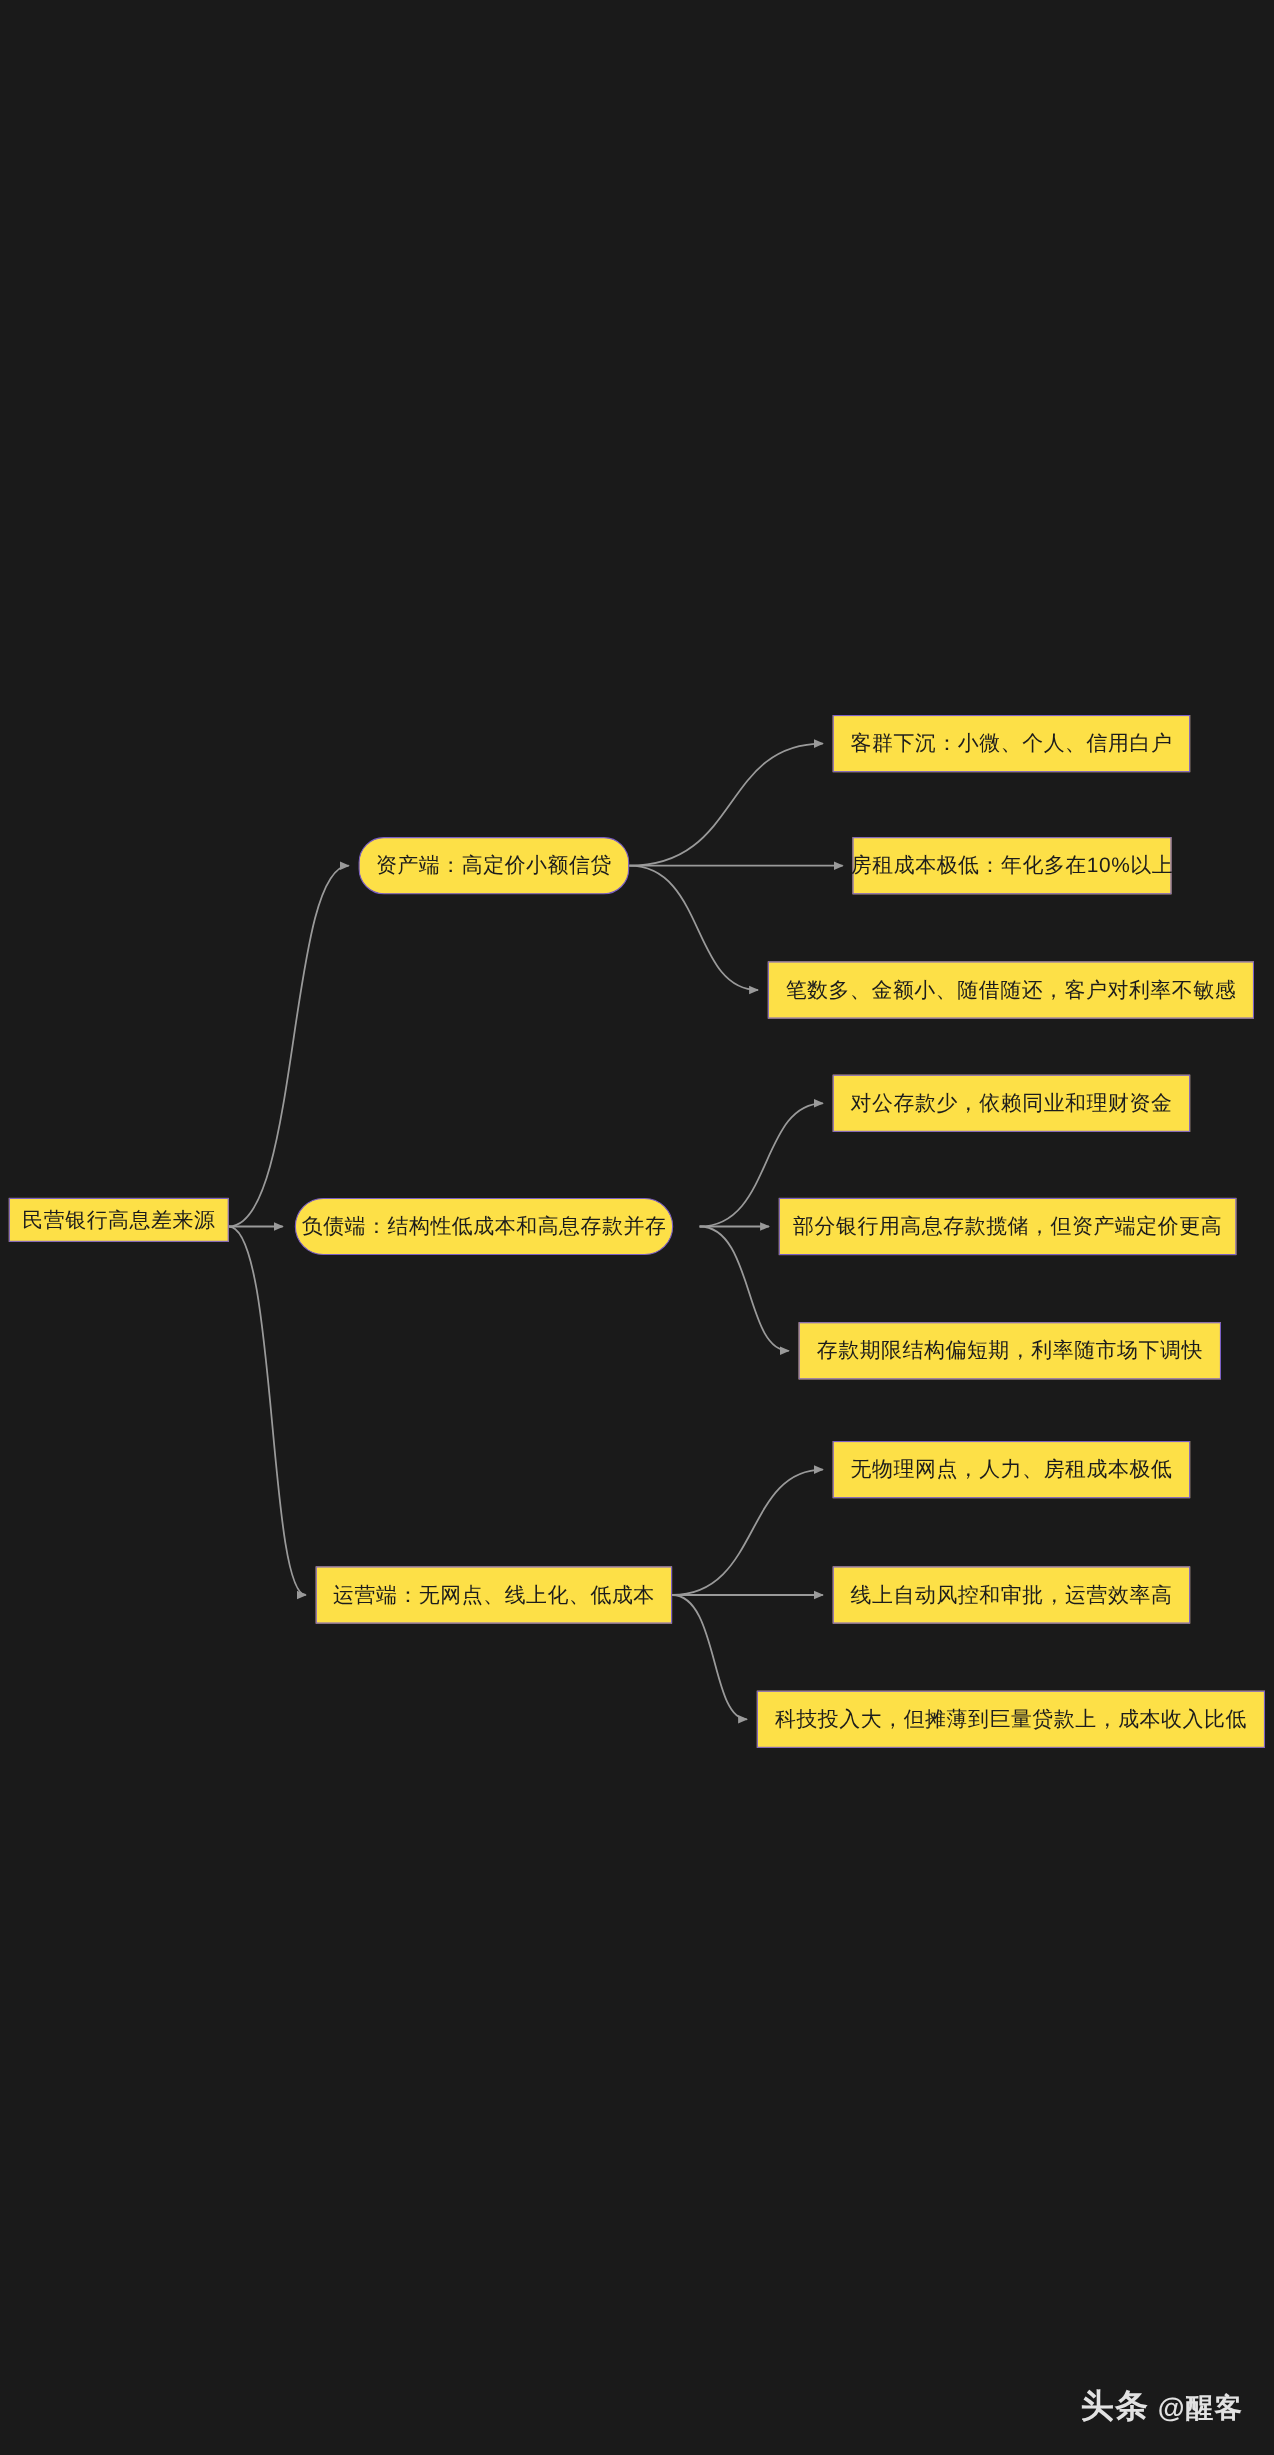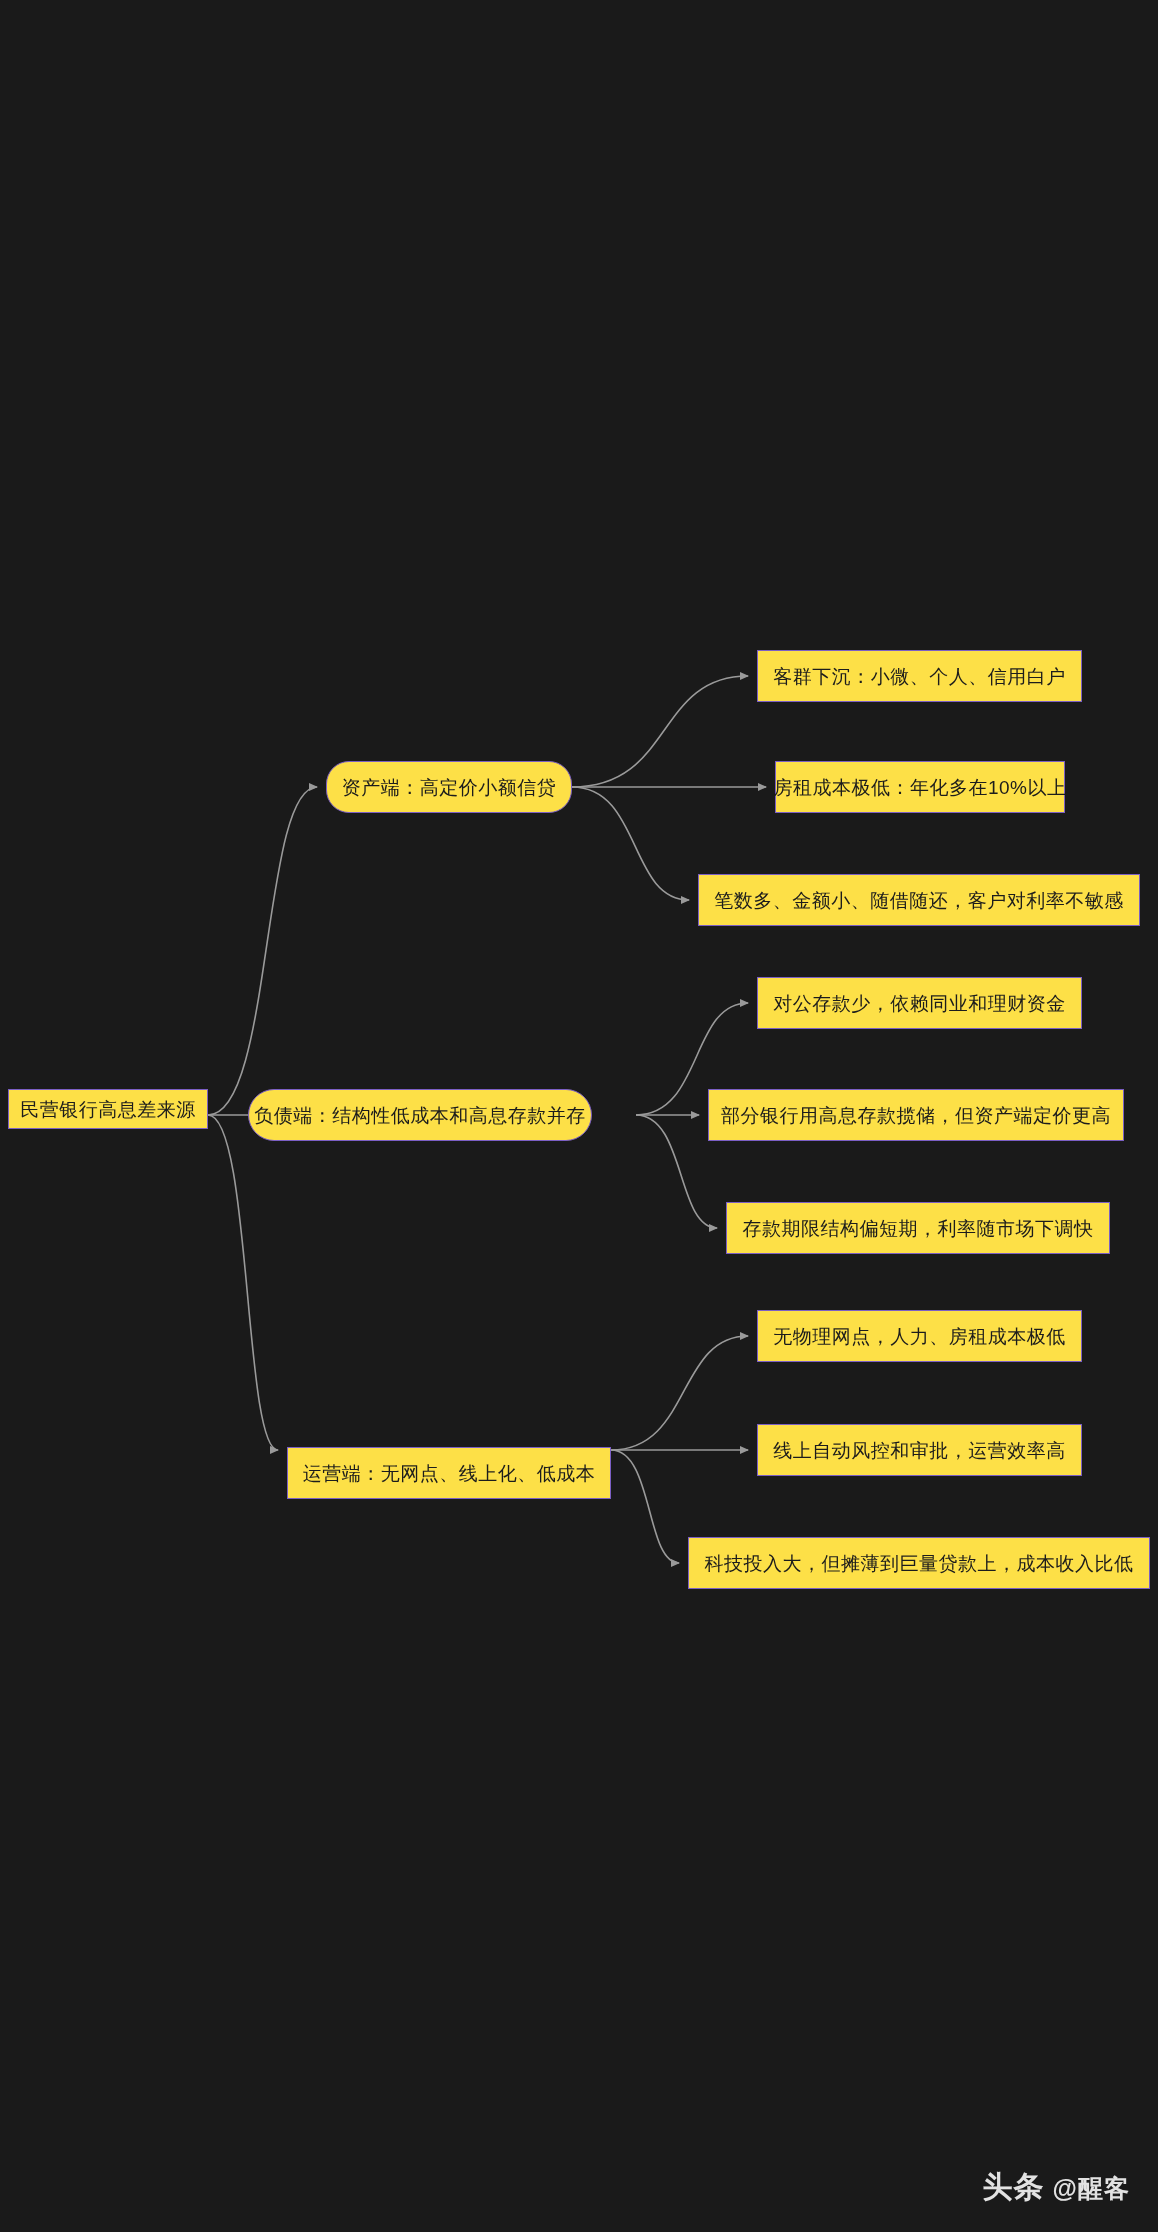--- a/index.html
+++ b/index.html
@@ -64,25 +64,25 @@
         <path d="M 611 1450 C 691.3 1450, 676.7 1336, 748 1336"></path>
         <path d="M 611 1450 C 691.3 1450, 676.7 1450, 748 1450"></path>
         <path d="M 611 1450 C 653.35 1450, 645.65 1563, 679 1563"></path>
       </g>
   </svg>
 <div class="node root" style="left: 8px; top: 1089px; width: 200px; height: 40px;">民营银行高息差来源</div>
     <div class="node branch" style="left: 326px; top: 761px; width: 246px; height: 52px; border-radius: 23px;">资产端：高定价小额信贷</div>
     <div class="node leaf" style="left: 757px; top: 650px; width: 325px; height: 52px;">客群下沉：小微、个人、信用白户</div>
     <div class="node leaf" style="left: 775px; top: 761px; width: 290px; height: 52px;">房租成本极低：年化多在10%以上</div>
     <div class="node leaf" style="left: 698px; top: 874px; width: 442px; height: 52px;">笔数多、金额小、随借随还，客户对利率不敏感</div>
-    <div class="node branch" style="left: 248px; top: 1089px; width: 344px; height: 52px; border-radius: 26px;">负债端：结构性低成本和高息存款并存</div>
+    <div class="node branch" style="left: 268px; top: 1089px; width: 344px; height: 52px; border-radius: 26px;">负债端：结构性低成本和高息存款并存</div>
     <div class="node leaf" style="left: 708px; top: 1089px; width: 416px; height: 52px;">部分银行用高息存款揽储，但资产端定价更高</div>
     <div class="node leaf" style="left: 757px; top: 977px; width: 325px; height: 52px;">对公存款少，依赖同业和理财资金</div>
     <div class="node leaf" style="left: 726px; top: 1202px; width: 384px; height: 52px;">存款期限结构偏短期，利率随市场下调快</div>
-    <div class="node branch" style="left: 287px; top: 1424px; width: 324px; height: 52px; margin-top: 23px;">运营端：无网点、线上化、低成本</div>
+    <div class="node branch" style="left: 287px; top: 1424px; width: 324px; height: 52px;">运营端：无网点、线上化、低成本</div>
     <div class="node leaf" style="left: 757px; top: 1310px; width: 325px; height: 52px;">无物理网点，人力、房租成本极低</div>
     <div class="node leaf" style="left: 757px; top: 1424px; width: 325px; height: 52px;">线上自动风控和审批，运营效率高</div>
     <div class="node leaf" style="left: 688px; top: 1537px; width: 462px; height: 52px;">科技投入大，但摊薄到巨量贷款上，成本收入比低</div>
   </div>
 
 <div id="watermark">
   <span>头条</span>
   <span class="wm-at">@醒客</span>
 </div>
 

